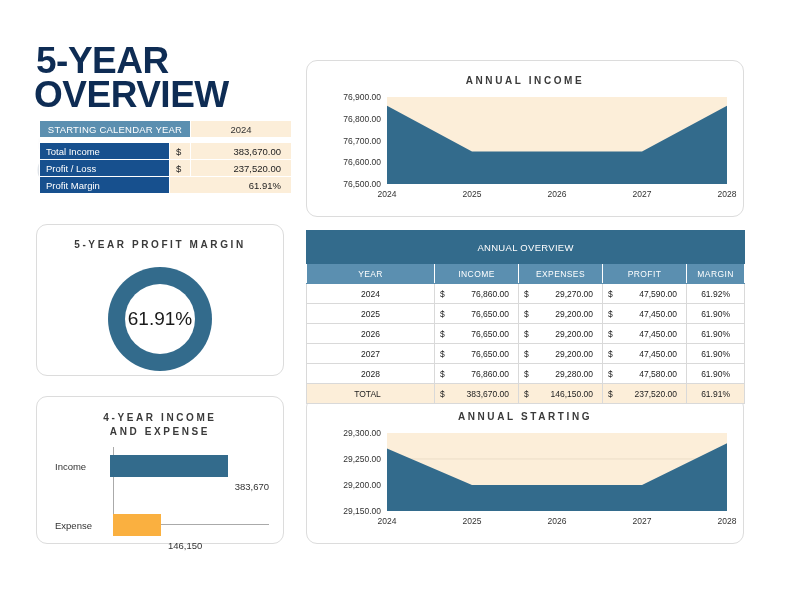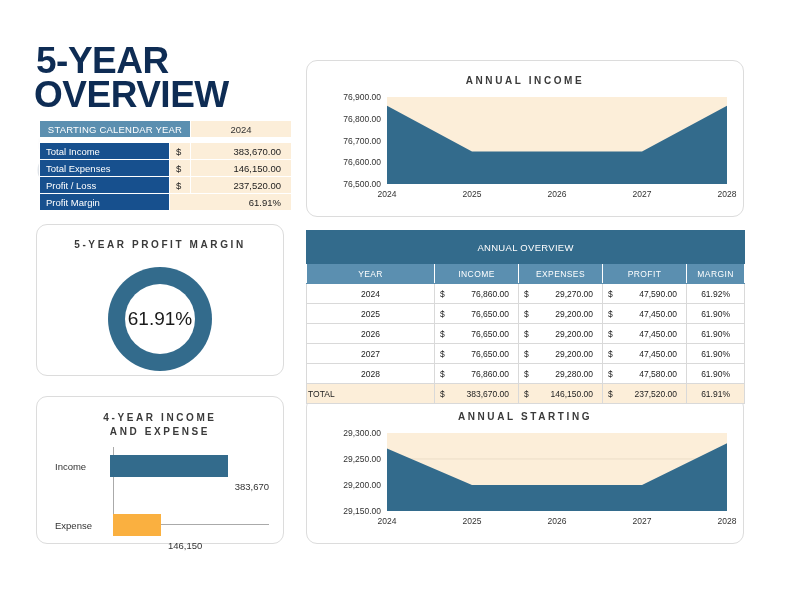--- a/index.html
+++ b/index.html
@@ -305,21 +305,21 @@
   .c-year   { text-align: center; }
   .c-cur    { text-align: left;  width: 17px; padding-left: 5px; border-right: none !important; }
   .c-num    { text-align: right; padding-right: 9px; border-left: none !important; }
   .c-margin { text-align: center; }
   #overview-table tbody tr.total-row td {
     background: #fceed9;
     border-top: 1px solid #d9d9d9;
     border-bottom: 1px solid #d9d9d9;
   }
   .c-total-label {
-    text-align: left;
+    text-align: center;
     padding-right: 7px;
     border-right: none !important;
   }
 </style>
 </head>
 <body>
 
 <div id="title-block">
   <div class="title-text title-line1">5-YEAR</div>
   <div class="title-text title-line2">OVERVIEW</div>
@@ -335,25 +335,20 @@
       <td class="sum-head-label" colspan="2">STARTING CALENDAR YEAR</td>
       <td class="sum-head-value">2024</td>
     </tr>
     <tr class="sum-spacer">
         <td colspan="3"></td>
       </tr>
     <tr>
       <td class="sum-label">Total Income</td>
       <td class="sum-cur">$</td>
       <td class="sum-val">383,670.00</td>
-    </tr>
-    <tr>
-      <td class="sum-label">Total Expenses</td>
-      <td class="sum-cur">$</td>
-      <td class="sum-val">146,150.00</td>
     </tr>
     <tr>
       <td class="sum-label">Profit / Loss</td>
       <td class="sum-cur">$</td>
       <td class="sum-val">237,520.00</td>
     </tr>
     <tr>
       <td class="sum-label">Profit Margin</td>
       <td class="sum-val-wide" colspan="2">61.91%</td>
     </tr>

